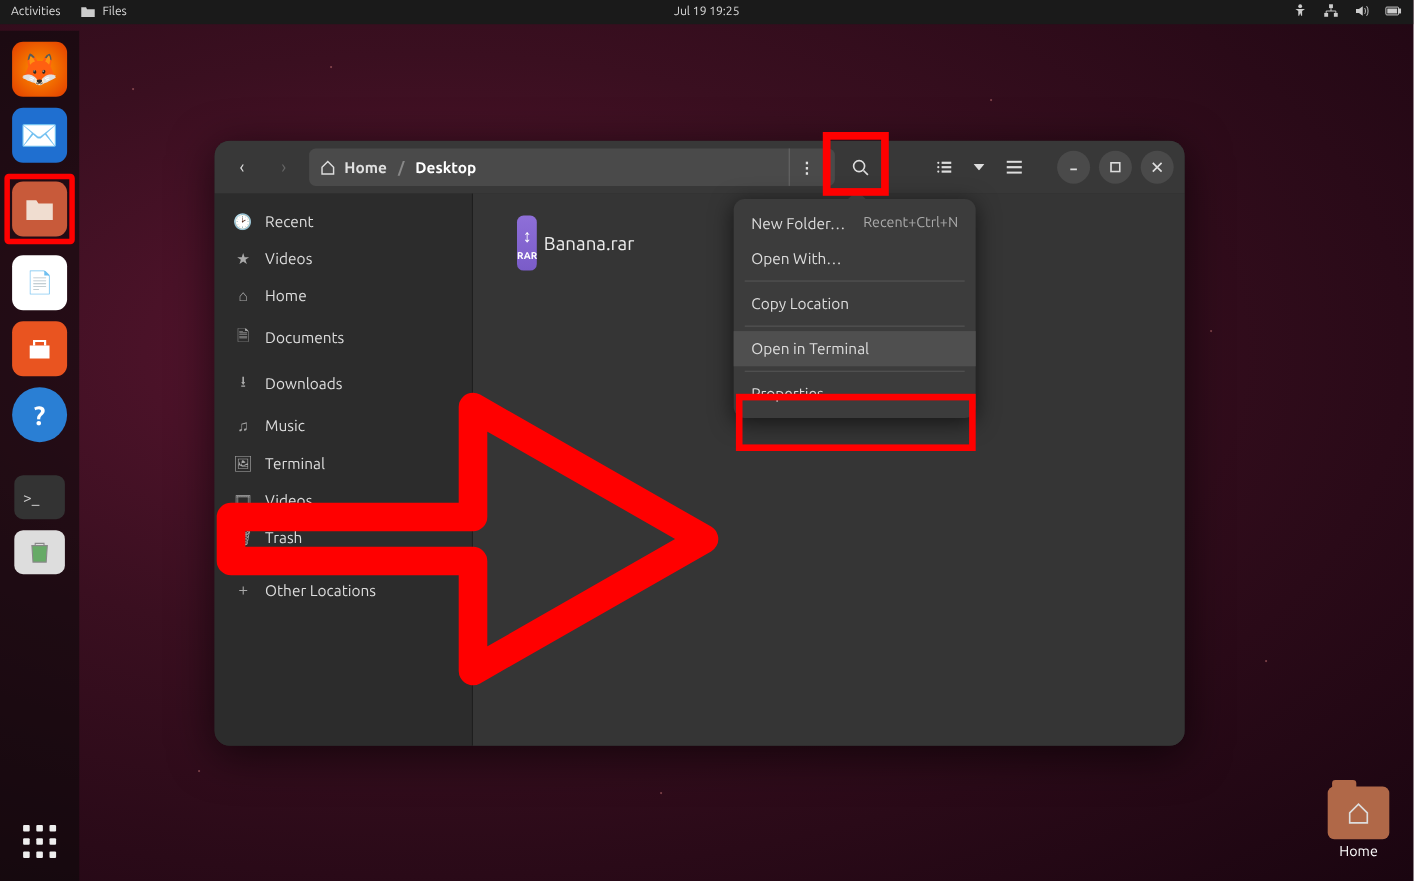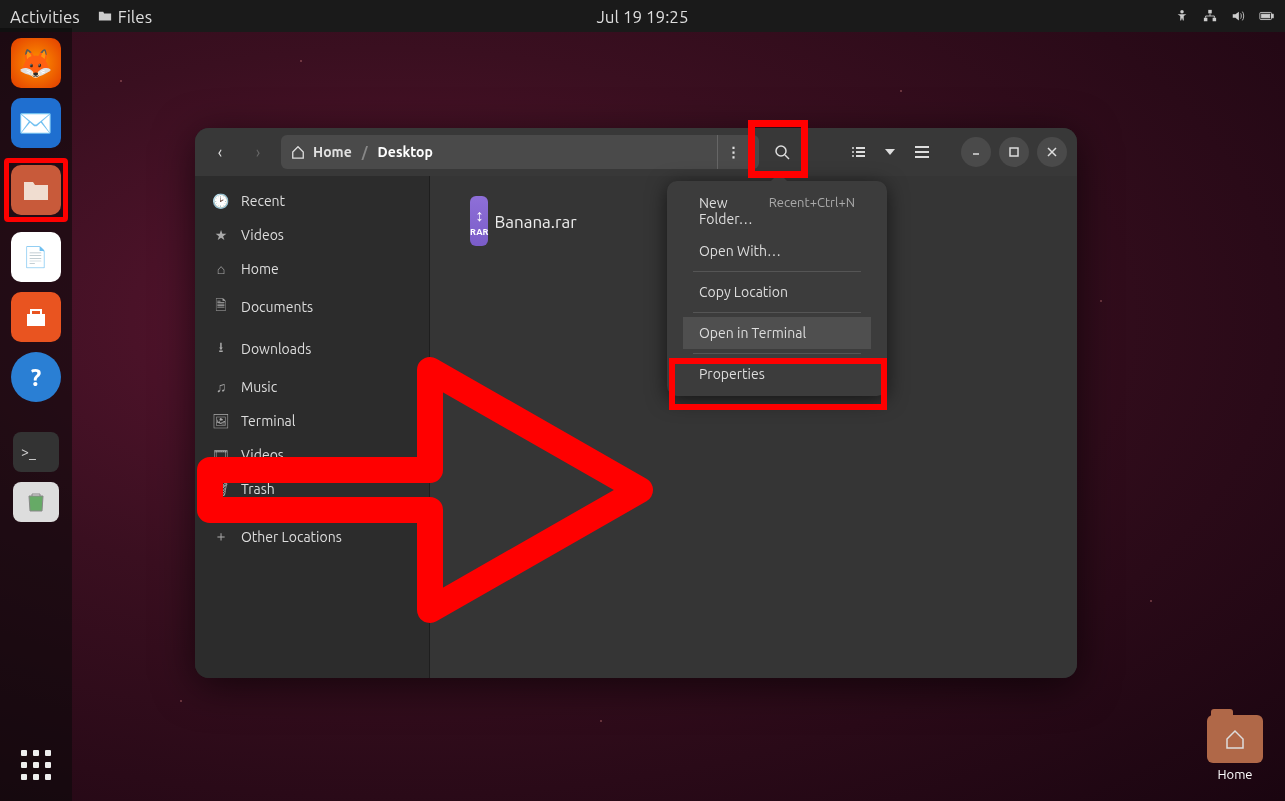--- a/index.html
+++ b/index.html
@@ -9,26 +9,26 @@
       background: radial-gradient(ellipse at 30% 40%, #5a1530 0%, #3a0f20 40%, #1a0510 100%);
       font-family: Ubuntu, "Segoe UI", sans-serif;
       color: #e0e0e0;
       position: relative;
       overflow: hidden;
     }
     
     .topbar {
       position: absolute;
       top: 0; left: 0; right: 0;
-      height: 32px;
+      height: 22px;
       background: #1a1a1a;
       display: flex;
       align-items: center;
       padding: 0 10px;
-      font-size: 17px;
+      font-size: 11px;
       color: #ddd;
     }
     .topbar .left { display: flex; align-items: center; gap: 18px; }
     .topbar .files-tab { display: flex; align-items: center; gap: 6px; }
     .topbar .center { position: absolute; left: 50%; transform: translateX(-50%); }
     .topbar .right { margin-left: auto; display: flex; align-items: center; gap: 14px; }
     .topbar-icon { width: 14px; height: 14px; display: inline-block; }
     
     
     .dock {
@@ -187,21 +187,21 @@
     
     
     .context-menu {
       position: absolute;
       left: 667px;
       top: 181px;
       width: 220px;
       background: #3c3c3c;
       border-radius: 10px;
       box-shadow: 0 4px 20px rgba(0,0,0,0.6);
-      padding: 6px 16px;
+      padding: 6px 0;
       font-size: 14px;
     }
     .context-menu::before {
       content: "";
       position: absolute;
       top: -8px;
       left: 104px;
       border: 8px solid transparent;
       border-bottom-color: #3c3c3c;
       border-top: none;

